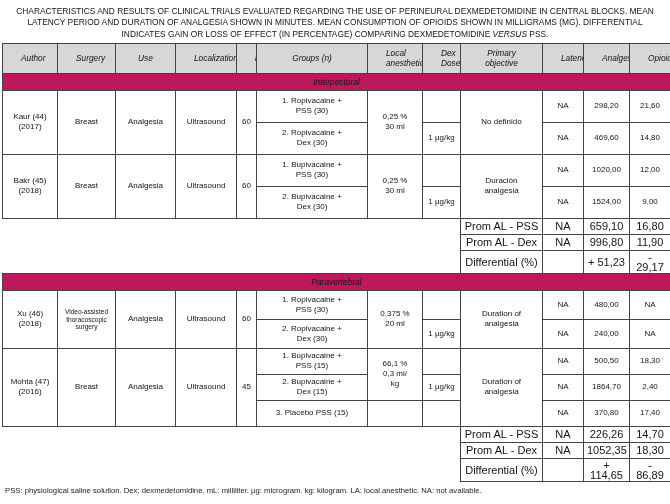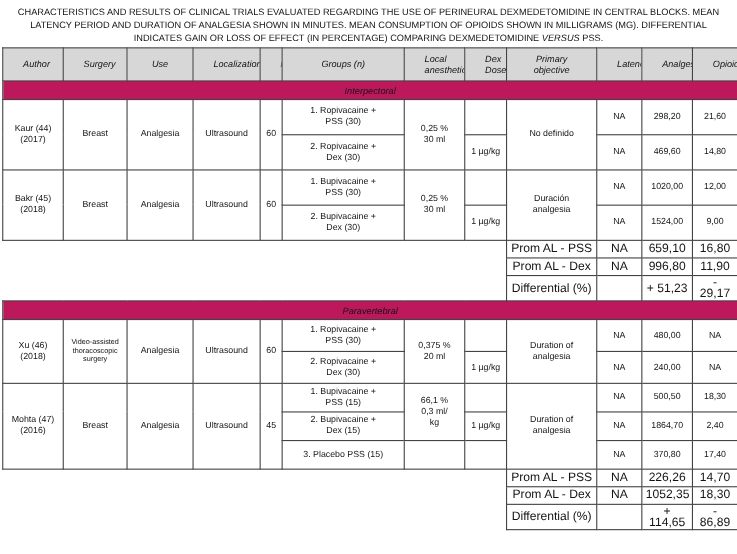--- a/index.html
+++ b/index.html
@@ -287,14 +287,15 @@
         <td colspan="8" class="blank"></td>
         <td class="al">Differential (%)</td>
         <td class="ac"></td>
         <td class="ac">+ 114,65</td>
         <td class="ac">- 86,89</td>
       </tr>
 
     </tbody>
   </table>
 
+  <div class="footnote">PSS: physiological saline solution. Dex: dexmedetomidine. mL: milliliter. µg: microgram. kg: kilogram. LA: local anesthetic. NA: not available.</div>
 
 </div>
 
 </body></html>

